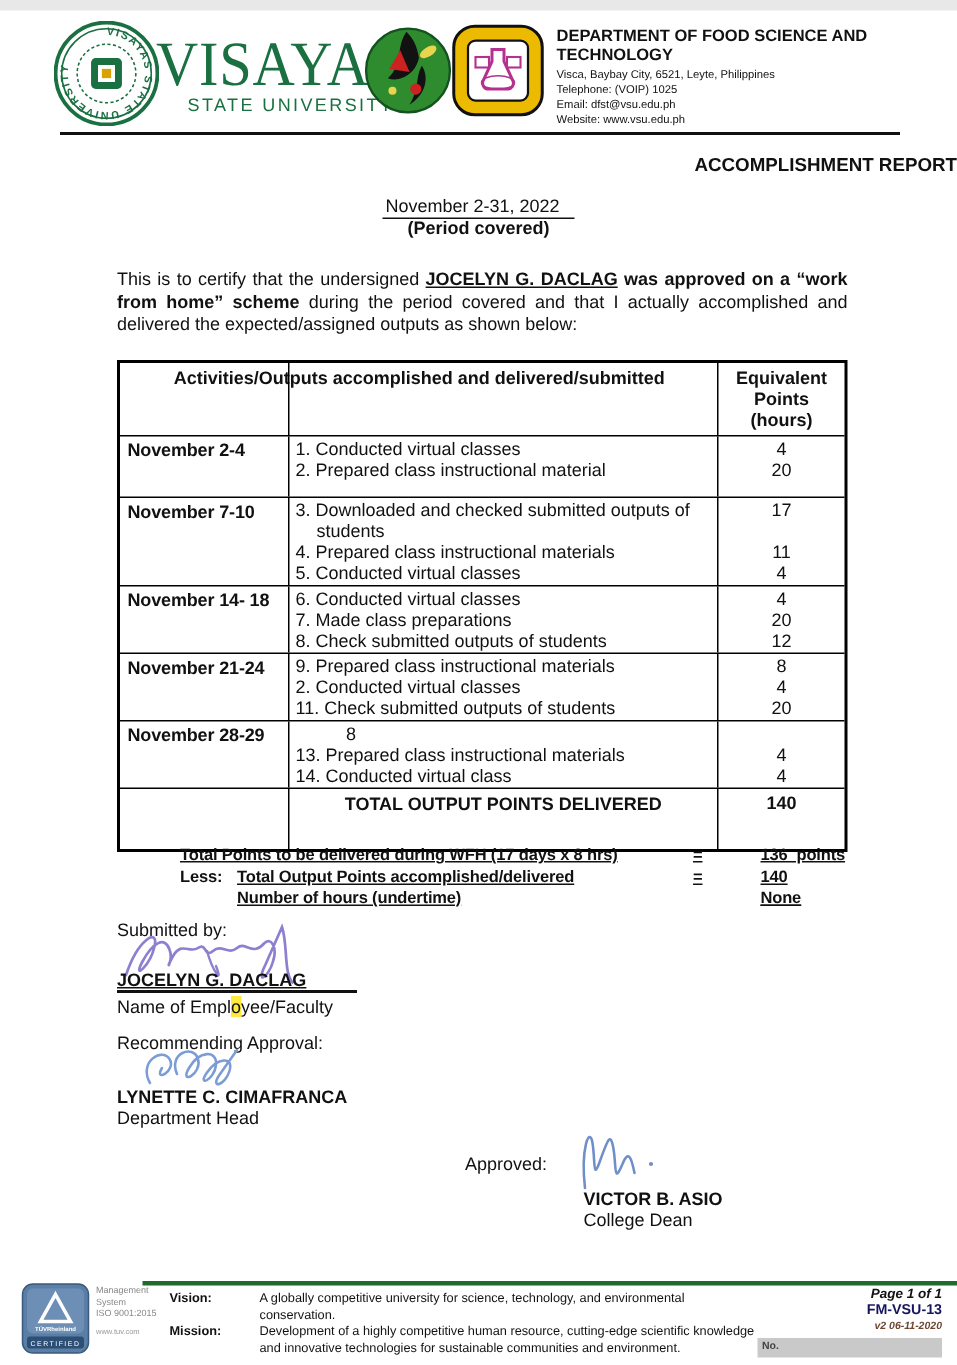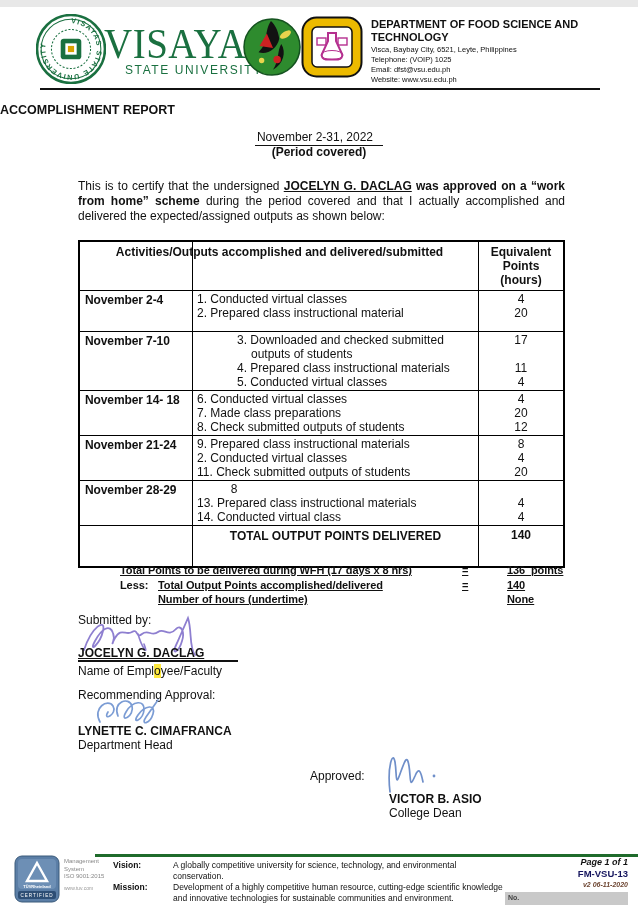--- a/index.html
+++ b/index.html
@@ -17,21 +17,21 @@
   .wm-small { font-size:12px; letter-spacing:1.6px; margin-left:21px; margin-top:1px; white-space:nowrap; }
   .calogo { position:absolute; left:243px; top:18px; width:58px; height:58px; }
   .dfstlogo { position:absolute; left:301px; top:16px; width:62px; height:62px; }
   .deptinfo { position:absolute; left:371px; top:18px; width:232px; }
   .dept-name { font-weight:bold; font-size:11px; line-height:13px; }
   .dept-line { font-size:7.5px; line-height:9.6px; margin-top:0.5px; }
   .deptinfo .dept-line:first-of-type { margin-top:2px; }
   .hrule { position:absolute; left:40px; top:88px; width:560px; height:2px; background:#111; }
 
   
-  .rtitle { position:absolute; left:0; top:103px; width:100%; text-align:left; font-weight:bold; font-size:12.5px; }
+  .rtitle { position:absolute; left:0; top:103px; width:100%; text-align:right; font-weight:bold; font-size:12.5px; }
   .period { position:absolute; left:0; top:130px; width:100%; text-align:center; font-size:12px; }
   .period span { border-bottom:1px solid #111; padding:0 10px 1px 2px; }
   .period-label { position:absolute; left:0; top:145px; width:100%; text-align:center; font-weight:bold; font-size:12px; }
 
   
   .intro { position:absolute; left:78px; top:179px; width:487px; font-size:12px; line-height:15.2px; text-align:justify; }
   .intro .b { font-weight:bold; }
   .intro .bu { font-weight:bold; text-decoration:underline; }
 
   
@@ -42,21 +42,21 @@
   .hc3 { width:84px; padding:3px 4px; }
   .thead::before, .trow::before { content:""; position:absolute; left:112px; top:0; bottom:0; width:1px; background:#000; }
   .thead::after, .trow::after { content:""; position:absolute; right:84px; top:0; bottom:0; width:1px; background:#000; }
   .trow { position:relative; border-bottom:1px solid #000; padding:1px 0 1px; }
   .trow.last { border-bottom:none; }
   .tdate { position:absolute; left:5px; top:2px; font-weight:bold; white-space:nowrap; letter-spacing:-0.1px; }
   .ilines { margin-left:112px; }
   .iline { display:flex; }
   .itxt { flex:1; padding:0 3px 0 19px; text-indent:-14px; }
   .ipts { width:84px; text-align:center; flex:none; }
-  .r0 { min-height:41px; } .r1 { min-height:56px;padding-left:40px; } .r2 { min-height:42px; }
+  .r0 { min-height:41px; } .r1 { min-height:56px; } .r2 { min-height:42px; }
   .r3 { min-height:42px; } .r4 { min-height:42px; }
   .trowtot { min-height:40px; font-weight:bold; }
   .tot-label { margin-left:112px; margin-right:84px; text-align:center; padding-top:2px; }
   .tot-pts { position:absolute; right:0; top:2px; width:84px; text-align:center; }
 
   
   .summary { position:absolute; left:120px; top:563px; width:470px; font-weight:bold; font-size:11px; line-height:14.5px; letter-spacing:-0.1px;text-decoration:underline; }
   .srow { display:flex; }
   .slabel { width:342px; white-space:nowrap; }
   .less { display:inline-block; width:38px; }

